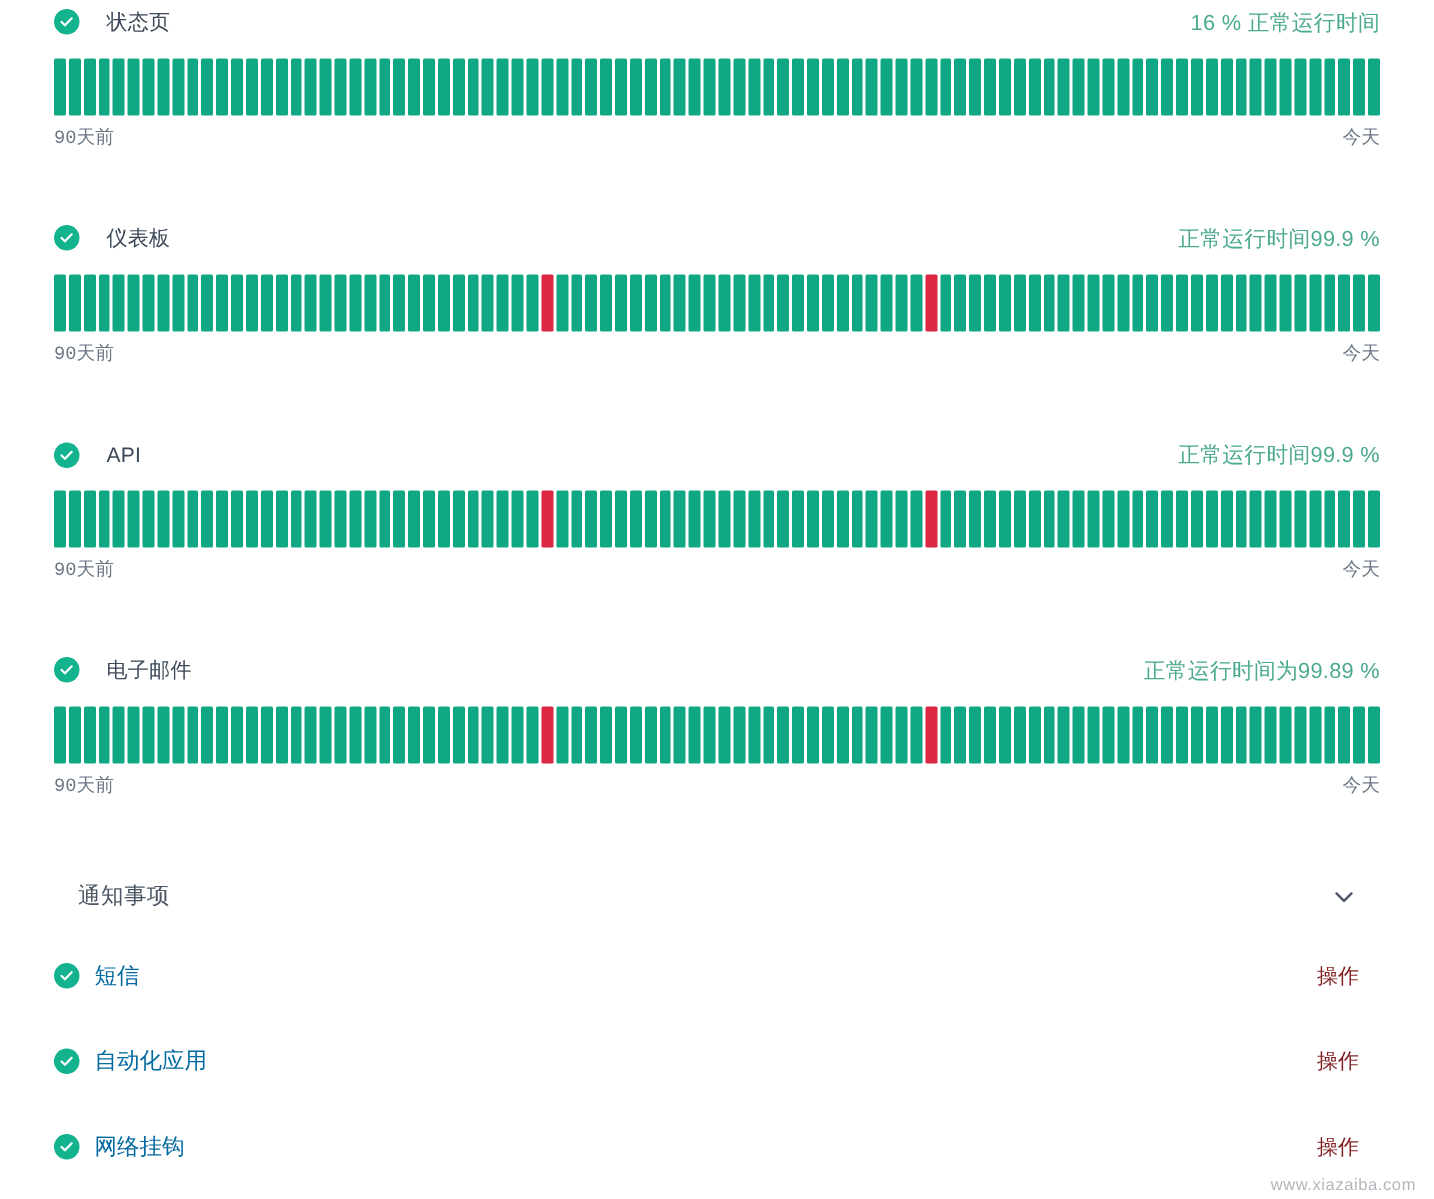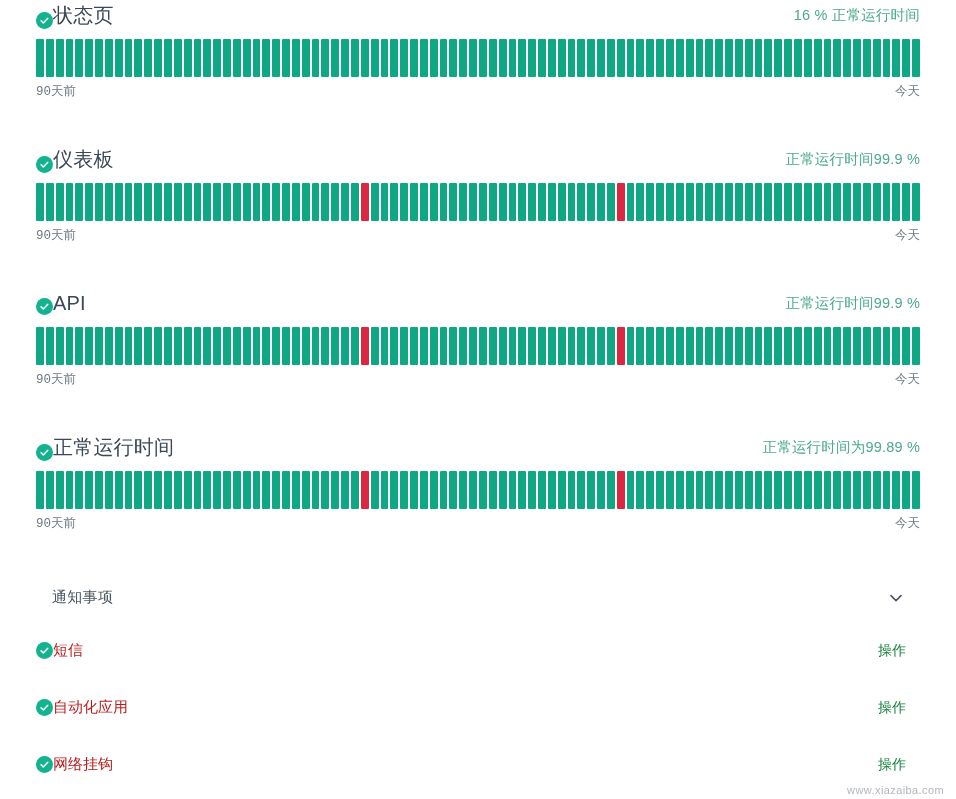--- a/index.html
+++ b/index.html
@@ -27,23 +27,23 @@
     position: relative;
   }
   .component-header {
     display: flex;
     align-items: center;
     justify-content: space-between;
     height: 30px;
   }
   .component-name {
     display: flex;
-    align-items: flex-end;
-    gap: 0;
-    font-size: 20px;
+    align-items: flex-start;
+    gap: 18px;
+    font-size: 14px;
     color: #3c4858;
     letter-spacing: .2px;
   }
   .status-icon {
     width: 17px;
     height: 17px;
     border-radius: 50%;
     background: #14b390;
     display: inline-flex;
     align-items: center;
@@ -117,26 +117,27 @@
   .notify-row {
     display: flex;
     align-items: center;
     justify-content: space-between;
     height: 57px;
     padding-right: 14px;
   }
   .notify-left {
     display: flex;
     align-items: center;
+    gap: 10px;
     font-size: 15px;
-    color: #b91c1c;
+    color: #0369a1;
   }
   .notify-action {
     font-size: 14px;
-    color: #15803d;
+    color: #7f1d1d;
     cursor: pointer;
   }
 
   
   .watermark {
     position: absolute;
     right: 6px;
     bottom: 2px;
     width: 164px;
     height: 50px;
@@ -501,21 +502,21 @@
       </div>
       <div class="component-spacer"></div>
       <div class="component">
         <div class="component-header">
           <div class="component-name">
             <span class="status-icon">
               <svg width="11" height="11" viewBox="0 0 12 12">
                 <path d="M2.2 6.2 L4.7 8.6 L9.6 3.5" fill="none" stroke="#ffffff" stroke-width="1.6" stroke-linecap="round" stroke-linejoin="round"></path>
               </svg>
             </span>
-            <span>正常运行时间</span>
+            <span>电子邮件</span>
           </div>
           <span class="uptime-label">正常运行时间为99.89 %</span>
         </div>
         <div class="uptime-bars">
           <div class="bar"></div>
           <div class="bar"></div>
           <div class="bar"></div>
           <div class="bar"></div>
           <div class="bar"></div>
           <div class="bar"></div>

